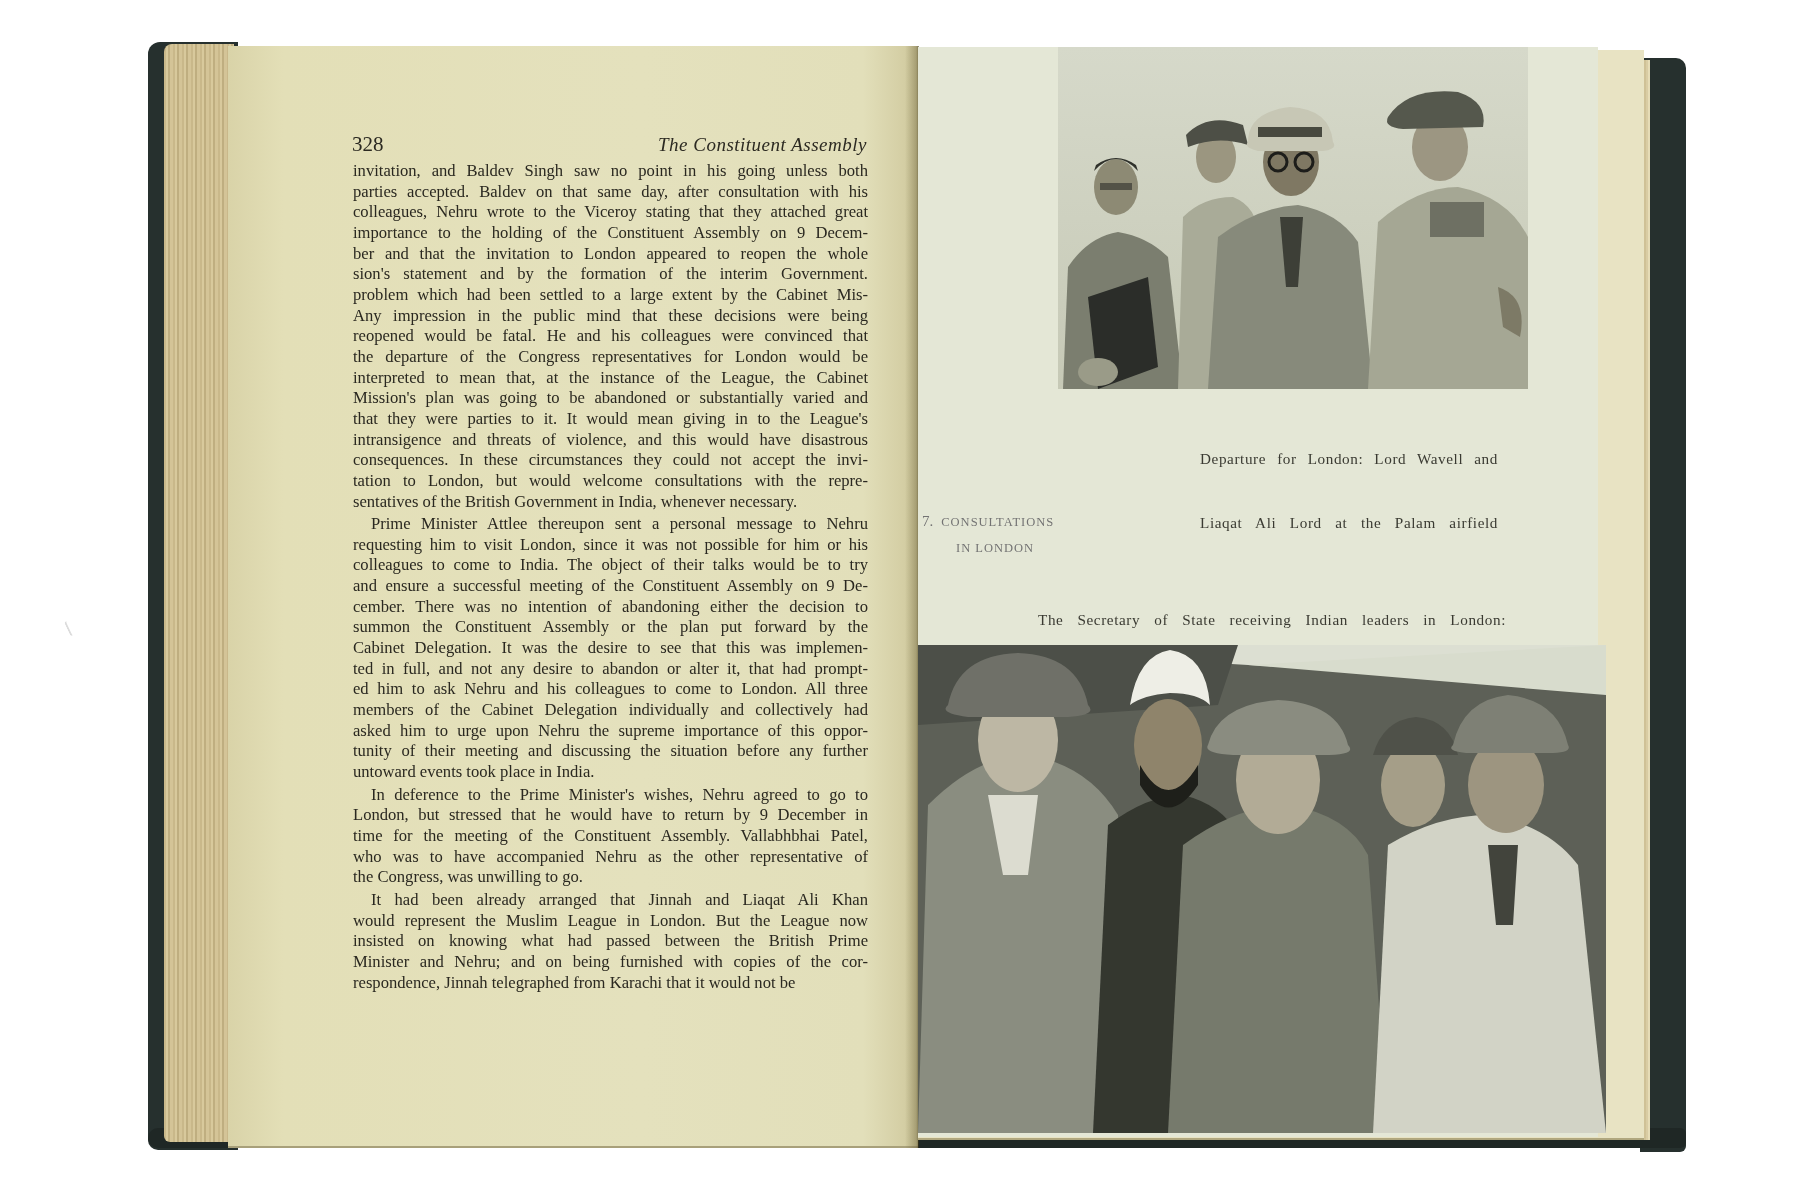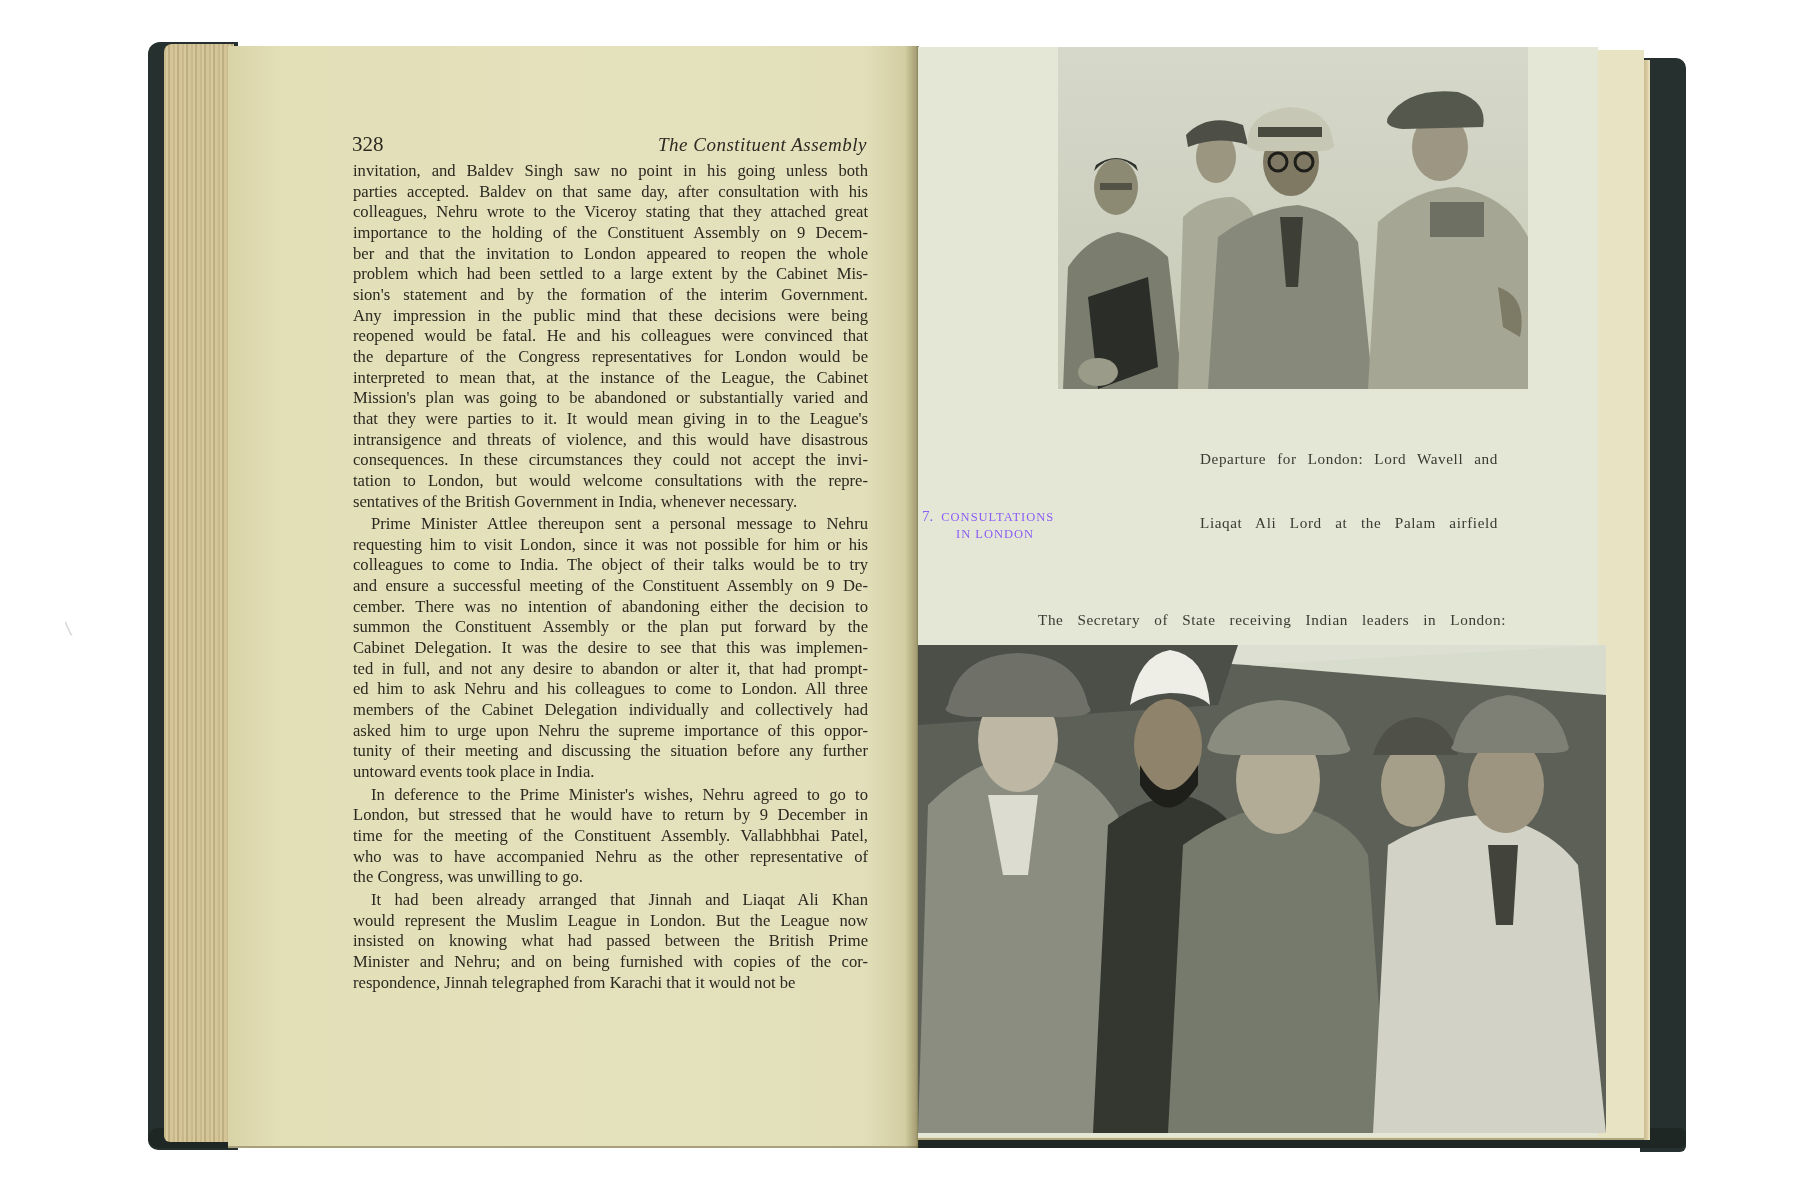--- a/index.html
+++ b/index.html
@@ -75,22 +75,22 @@
 
   .caption {
     position: absolute; color: #3a3a32; font-size: 15.2px; line-height: 16px;
     letter-spacing: 0.6px; text-align: justify; text-align-last: justify;
   }
   .caption .cline { display: block; white-space: nowrap; text-align: justify; text-align-last: justify; margin-top: 48px; }
   .caption-top { left: 1200px; top: 403px; width: 298px; }
   .caption-bottom { left: 1038px; top: 564px; width: 468px; }
 
   .section-label {
-    position: absolute; left: 922px; top: 508px; color: #8b5cf6;
-    font-size: 12.5px; line-height: 17px; letter-spacing: 1px;
+    position: absolute; left: 922px; top: 508px; color: #737373;
+    font-size: 12.5px; line-height: 26px; letter-spacing: 1px;
   }
   .section-label .num { font-size: 15px; margin-right: 8px; letter-spacing: 0; }
   .section-label .l2 { display: block; padding-left: 34px; }
 
   .stray-mark {
     position: absolute; left: 67px; top: 620px; width: 6px; height: 16px;
     border-left: 2px solid #dcdcdc; border-radius: 4px; transform: rotate(-25deg);
   }
 </style>
 </head>
@@ -111,22 +111,22 @@
   <span class="chapter-title">The Constituent Assembly</span>
 </div>
 
 <div class="body-text" id="body-text">
     <p>
       <span class="line">invitation, and Baldev Singh saw no point in his going unless both</span>
       <span class="line">parties accepted. Baldev on that same day, after consultation with his</span>
       <span class="line">colleagues, Nehru wrote to the Viceroy stating that they attached great</span>
       <span class="line">importance to the holding of the Constituent Assembly on 9 Decem-</span>
       <span class="line">ber and that the invitation to London appeared to reopen the whole</span>
+      <span class="line">sion's statement and by the formation of the interim Government.</span>
       <span class="line">problem which had been settled to a large extent by the Cabinet Mis-</span>
-      <span class="line">sion's statement and by the formation of the interim Government.</span>
       <span class="line">Any impression in the public mind that these decisions were being</span>
       <span class="line">reopened would be fatal. He and his colleagues were convinced that</span>
       <span class="line">the departure of the Congress representatives for London would be</span>
       <span class="line">interpreted to mean that, at the instance of the League, the Cabinet</span>
       <span class="line">Mission's plan was going to be abandoned or substantially varied and</span>
       <span class="line">that they were parties to it. It would mean giving in to the League's</span>
       <span class="line">intransigence and threats of violence, and this would have disastrous</span>
       <span class="line">consequences. In these circumstances they could not accept the invi-</span>
       <span class="line">tation to London, but would welcome consultations with the repre-</span>
       <span class="line last">sentatives of the British Government in India, whenever necessary.</span>

